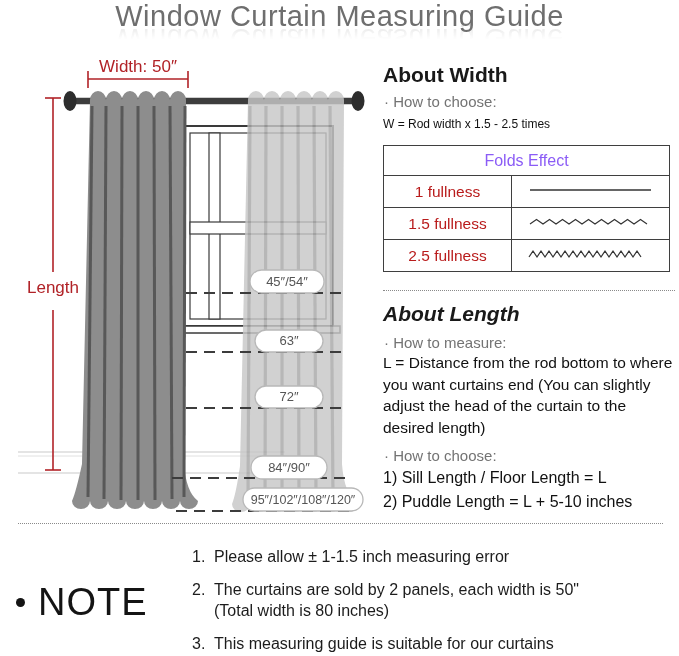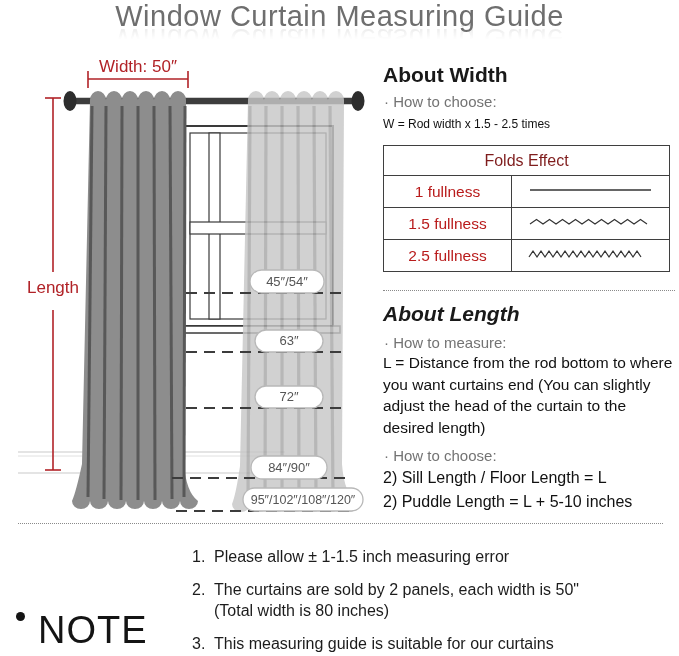--- a/index.html
+++ b/index.html
@@ -21,33 +21,33 @@
   .illustration text { font-family:"Liberation Sans", sans-serif; }
   
   .right-col { position:absolute; left:383px; top:62px; width:292px; }
   .right-col h2 { margin:0; font-size:21px; font-weight:600; color:#191919; line-height:26px; }
   .lbl { margin:4px 0 0 1px; font-size:15px; color:#737373; line-height:19px; }
   .formula { margin:2px 0 0 0; font-size:12px; color:#111; line-height:22px; }
   .body-text { margin:0; font-size:15.5px; color:#111; line-height:21.5px; }
   .opt { margin:2px 0 0 0; font-size:16px; color:#111; line-height:22px; }
   table.folds { border-collapse:collapse; width:287px; margin-top:10px; }
   table.folds th, table.folds td { border:1.2px solid #3f3f3f; padding:0; }
-  table.folds th { height:29px; font-size:16px; font-weight:400; color:#7f1d1d; text-align:center; }
+  table.folds th { height:29px; font-size:16px; font-weight:400; color:#8b5cf6; text-align:center; }
   table.folds td { height:31px; font-size:15.5px; color:#b91c1c; text-align:center; }
   td.glyph-cell { width:157px; }
   .dotted-sep { border-top:1.5px dotted #8a8a8a; margin-top:18px; }
   .about-length-heading { margin-top:10px !important;font-style:italic; }
   .mt6 { margin-top:6px !important; }
   .mt8 { margin-top:8px !important; }
   
   .page-divider { position:absolute; left:18px; top:523px; width:645px; border-top:1.5px dotted #8a8a8a; }
   
   .note-label { position:absolute; left:16px; top:582px; display:flex; align-items:center; gap:13px; }
   .note-dot { width:9px; height:9px; border-radius:50%; background:#141414; }
-  .note-word { font-size:38px; font-weight:500; color:#141414; letter-spacing:1px; line-height:40px;margin-top:28px; }
+  .note-word { font-size:38px; font-weight:500; color:#141414; letter-spacing:1px; line-height:40px; }
   .notes { position:absolute; left:192px; top:546px; width:482px; }
   .note-item { display:flex; margin-bottom:12px; font-size:16px; color:#1c1c1c; line-height:21px; }
   .note-num { width:22px; flex:0 0 22px; }
   .note-sub { display:block; }
 </style>
 </head>
 <body>
 
 <div class="page">
 
@@ -195,21 +195,21 @@
         </tr>
       </tbody>
     </table>
 
     <div class="dotted-sep"></div>
 
     <h2 class="about-length-heading">About Length</h2>
     <p class="lbl mt6">· How to measure:</p>
     <p class="body-text">L = Distance from the rod bottom to where you want curtains end  (You can slightly adjust the head of the curtain to the desired length)</p>
     <p class="lbl mt8">· How to choose:</p>
-    <p class="opt">2)  Sill Length / Floor Length = L</p>
+    <p class="opt">1)  Sill Length / Floor Length = L</p>
     <p class="opt">2)  Puddle Length = L + 5-10 inches</p>
   </div>
 
   <div class="page-divider"></div>
 
   <div class="note-label">
     <span class="note-dot"></span>
     <span class="note-word">NOTE</span>
   </div>
 

